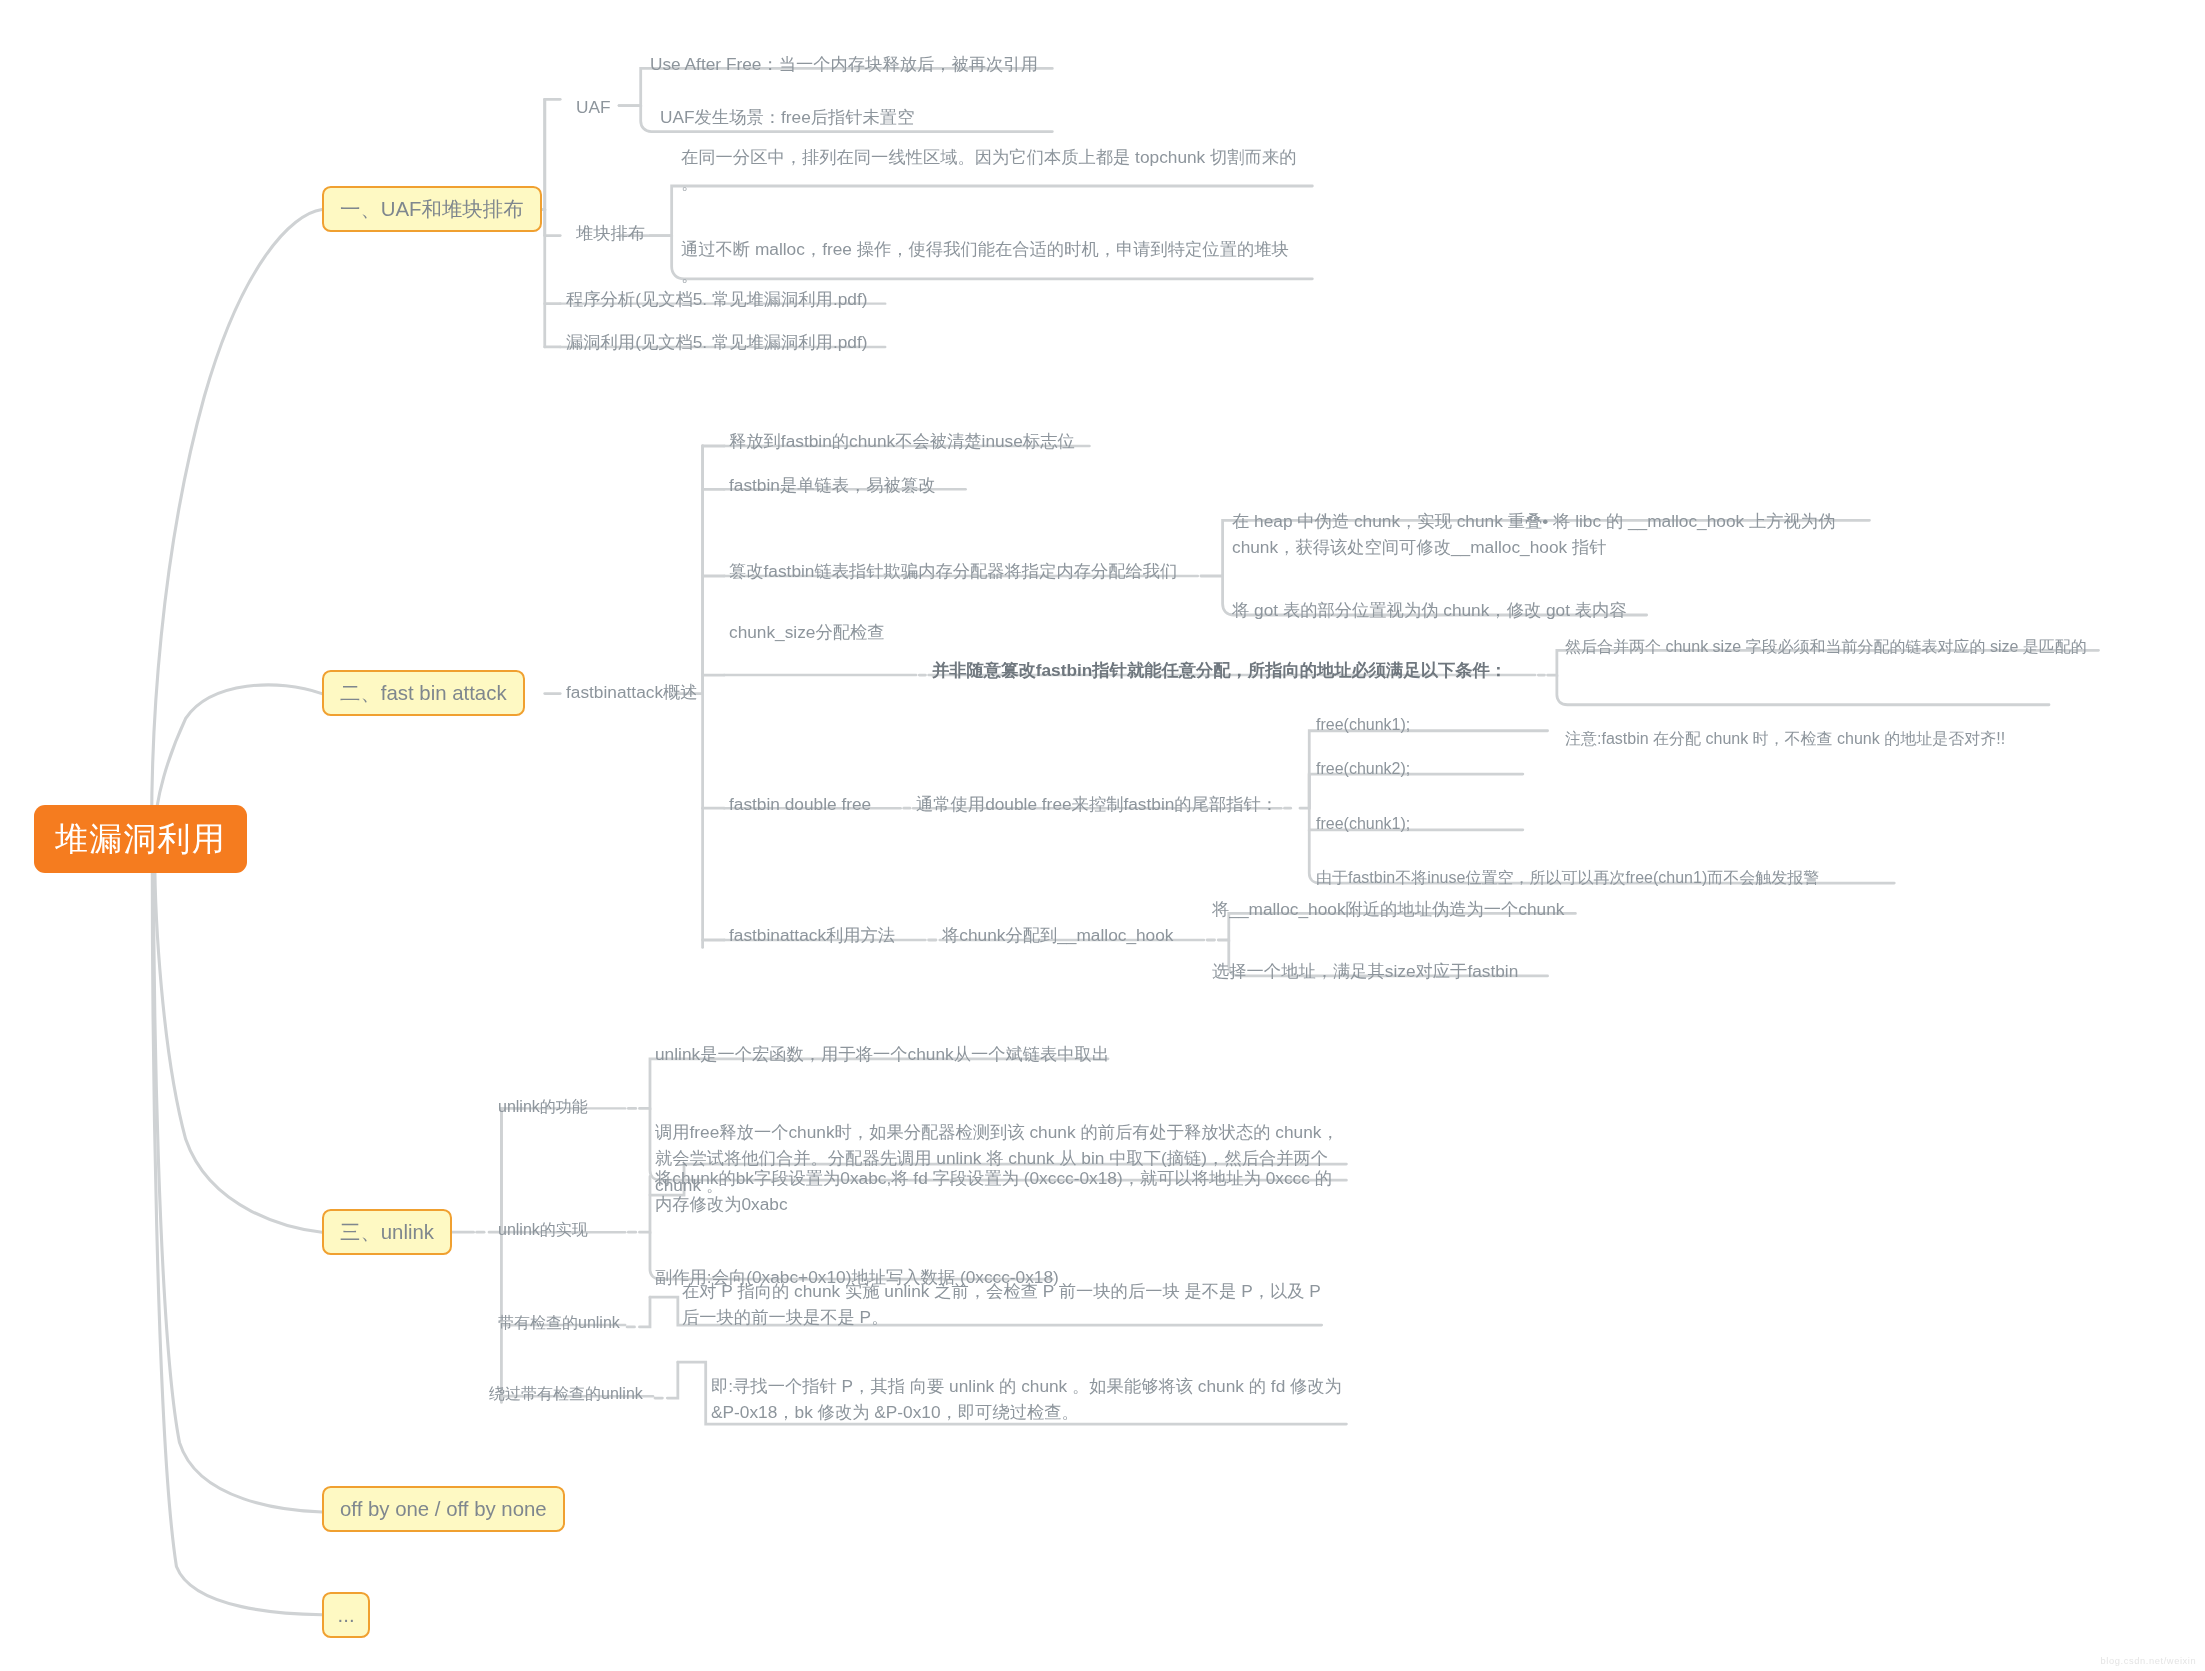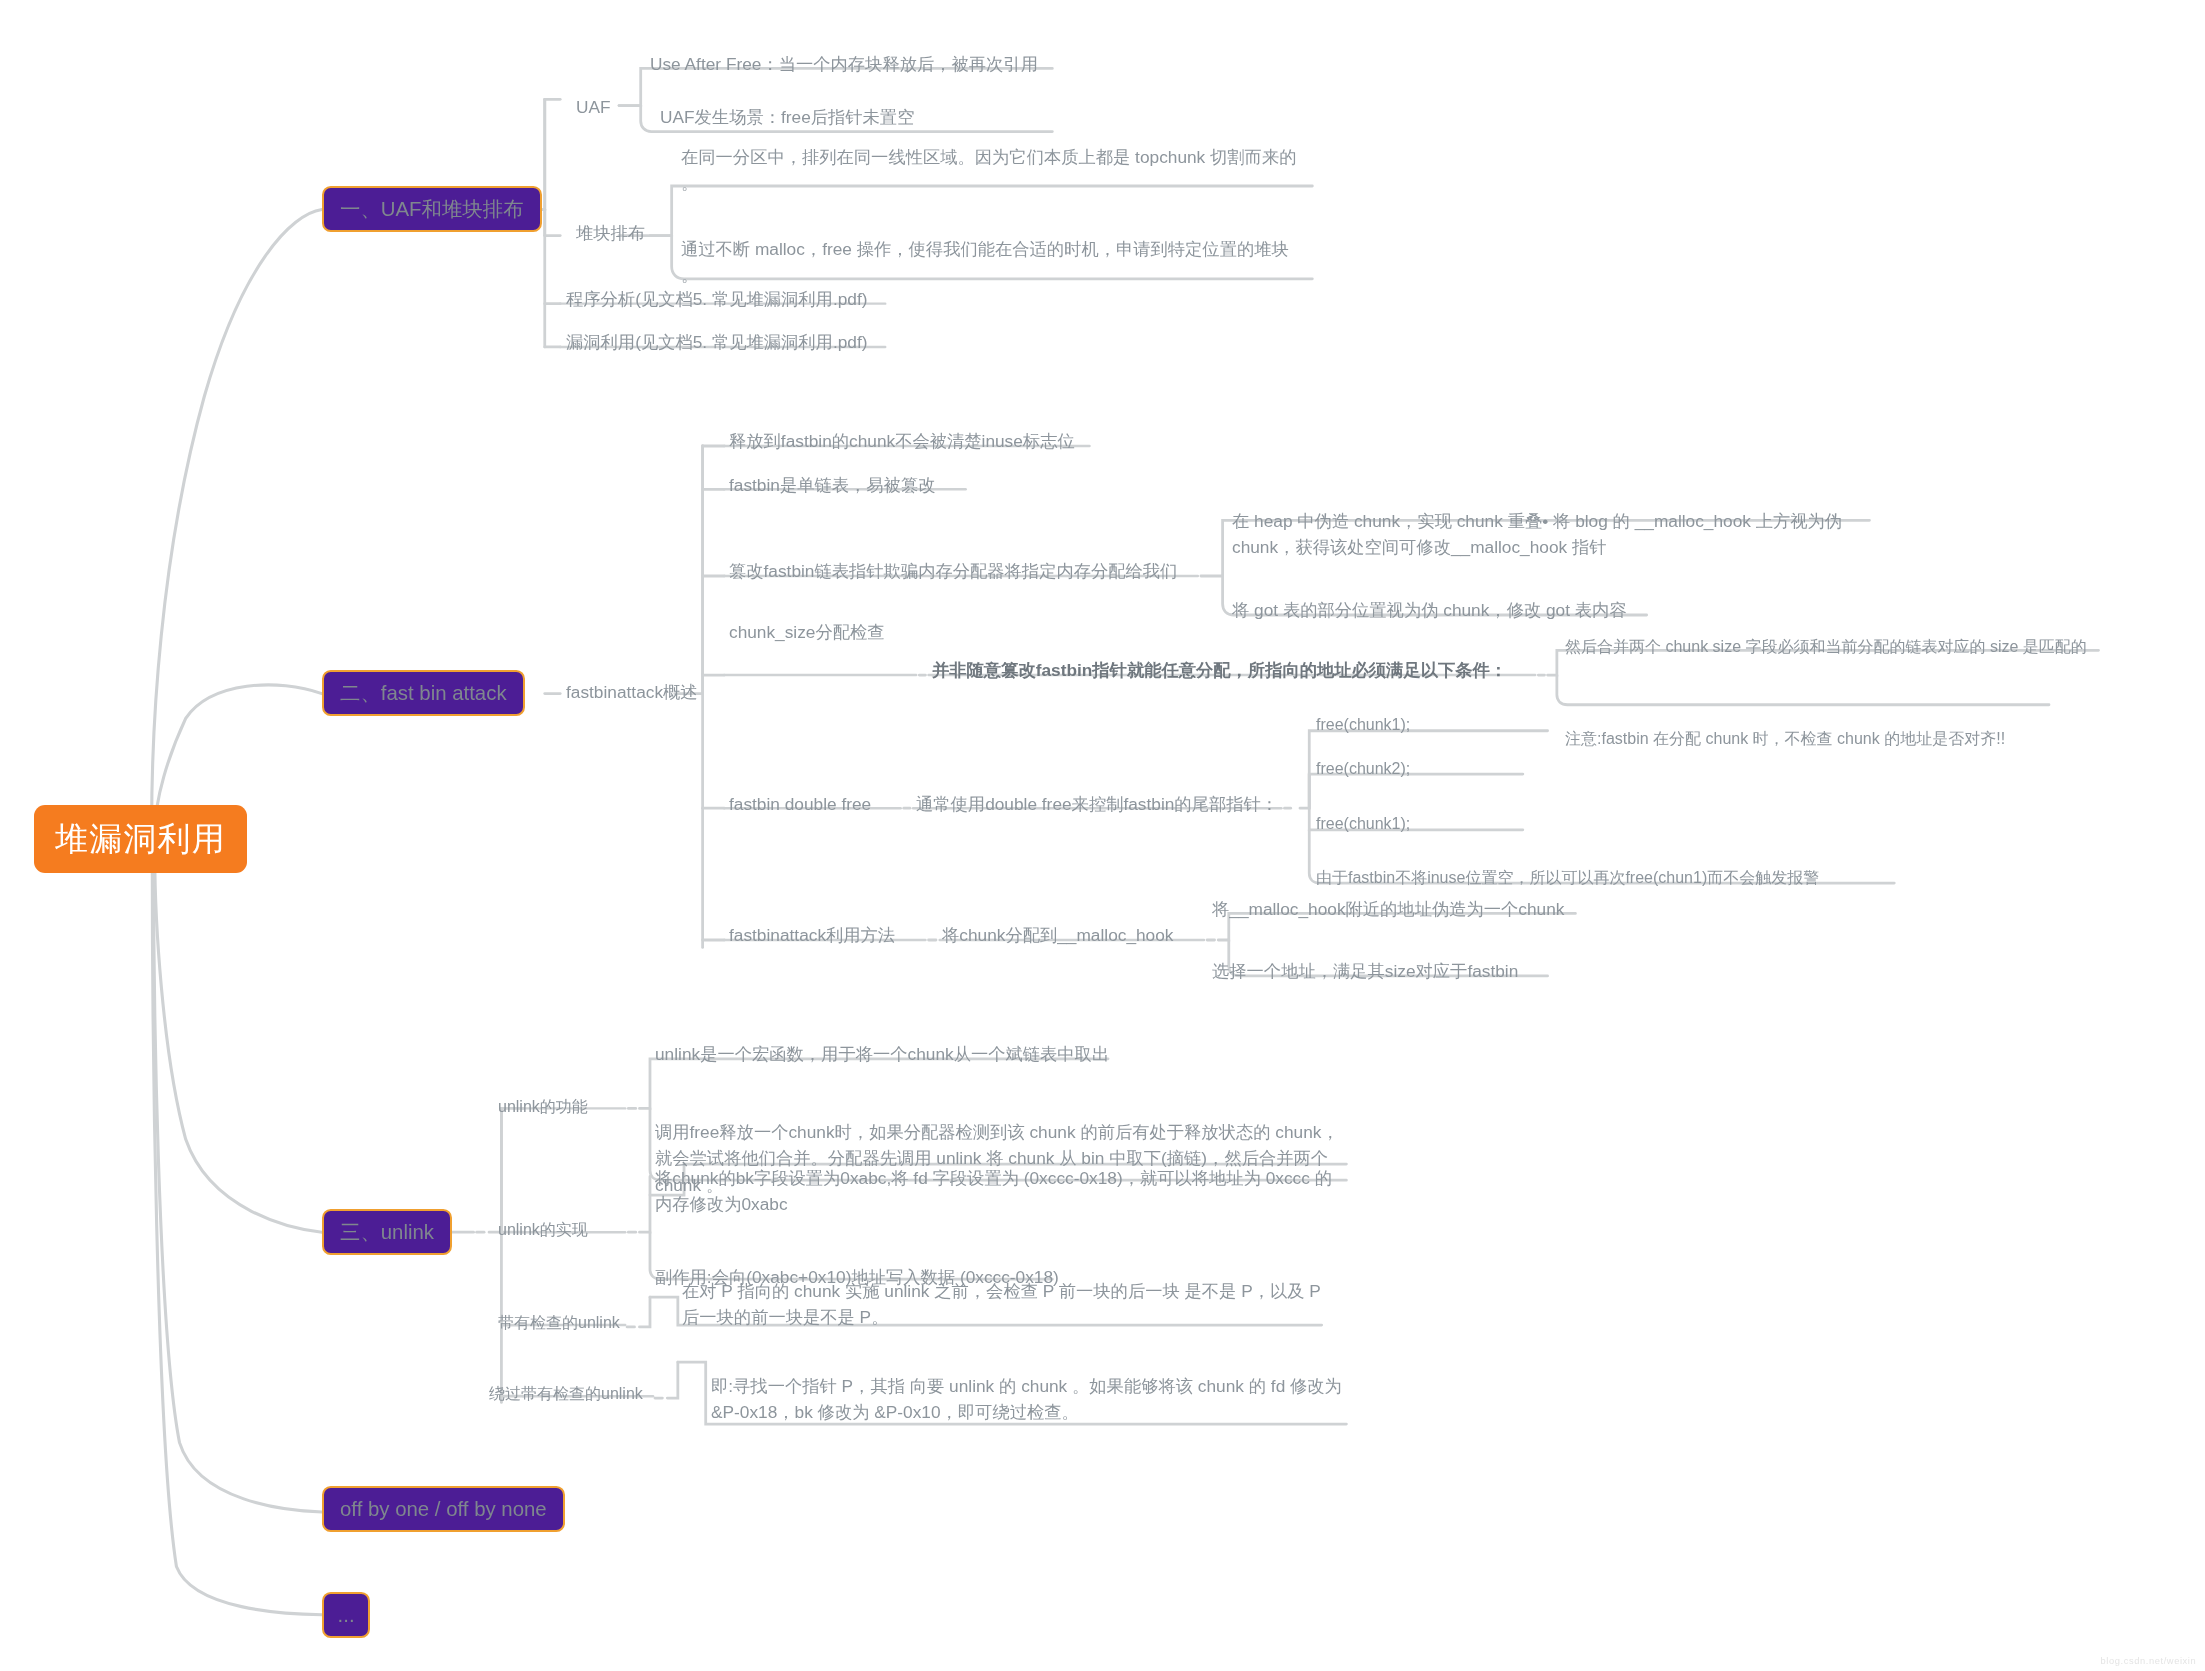--- a/index.html
+++ b/index.html
@@ -26,21 +26,21 @@
     letter-spacing:1.2px;
     padding:16px 21px;
     white-space:nowrap;
     line-height:1.1;
   }
 
   
   .lvl1 {
     border:2.5px solid #f0a030;
     border-radius:8.7px;
-    background:#4c1d95;
+    background:#fef9c3;
     color:#7f878e;
     font-size:20.4px;
     padding:10px 16px;
     white-space:nowrap;
     line-height:1.1;
   }
   .lvl1.tiny { padding:10px 13.6px; }
 
   
   .txt {
@@ -188,21 +188,21 @@
   <div class="node txt" style="left:566px; top:329px;">漏洞利用(见文档5. 常见堆漏洞利用.pdf)</div>
 
   <div class="node lvl1" style="left:322px; top:670px;">二、fast bin attack</div>
 
   <div class="node txt" style="left:566px; top:679px;">fastbinattack概述</div>
 
   <div class="node txt" style="left:729px; top:428px;">释放到fastbin的chunk不会被清楚inuse标志位</div>
   <div class="node txt" style="left:729px; top:472px;">fastbin是单链表，易被篡改</div>
   <div class="node txt" style="left:729px; top:558px;">篡改fastbin链表指针欺骗内存分配器将指定内存分配给我们</div>
 
-  <div class="node txt wrap" style="left:1232px; top:508px; width:638px;">在 heap 中伪造 chunk，实现 chunk 重叠• 将 blog 的 __malloc_hook 上方视为伪 chunk，获得该处空间可修改__malloc_hook 指针</div>
+  <div class="node txt wrap" style="left:1232px; top:508px; width:638px;">在 heap 中伪造 chunk，实现 chunk 重叠• 将 libc 的 __malloc_hook 上方视为伪 chunk，获得该处空间可修改__malloc_hook 指针</div>
   <div class="node txt" style="left:1232px; top:597px;">将 got 表的部分位置视为伪 chunk，修改 got 表内容</div>
 
   <div class="node txt" style="left:729px; top:619px;">chunk_size分配检查</div>
   <div class="node txt bold" style="left:932px; top:657px;">并非随意篡改fastbin指针就能任意分配，所指向的地址必须满足以下条件：</div>
   <div class="node txt sm" style="left:1565px; top:635px;">然后合并两个 chunk size 字段必须和当前分配的链表对应的 size 是匹配的</div>
   <div class="node txt sm" style="left:1565px; top:687px;margin-top:40px;">注意:fastbin 在分配 chunk 时，不检查 chunk 的地址是否对齐!!</div>
 
   <div class="node txt" style="left:729px; top:791px;">fastbin double free</div>
   <div class="node txt" style="left:916px; top:791px;">通常使用double free来控制fastbin的尾部指针：</div>
   <div class="node txt sm" style="left:1316px; top:713px;">free(chunk1);</div>

